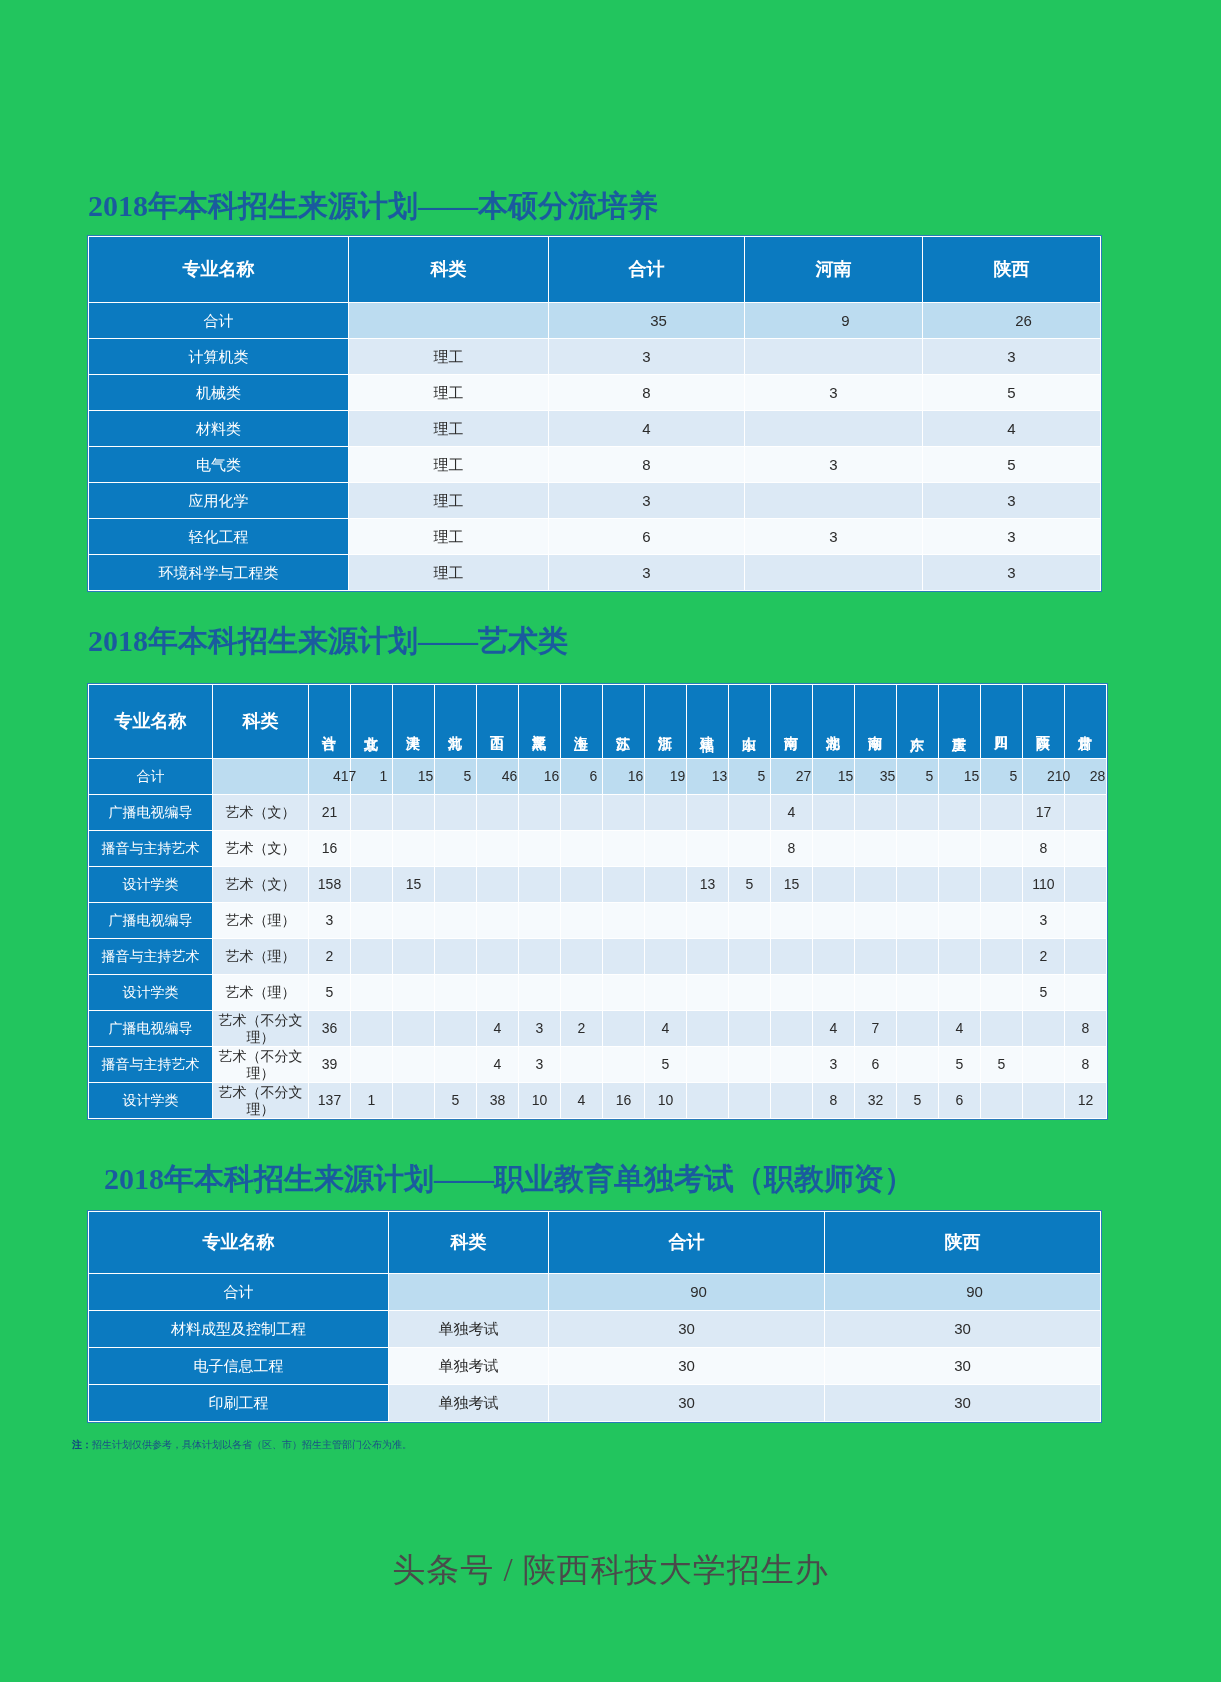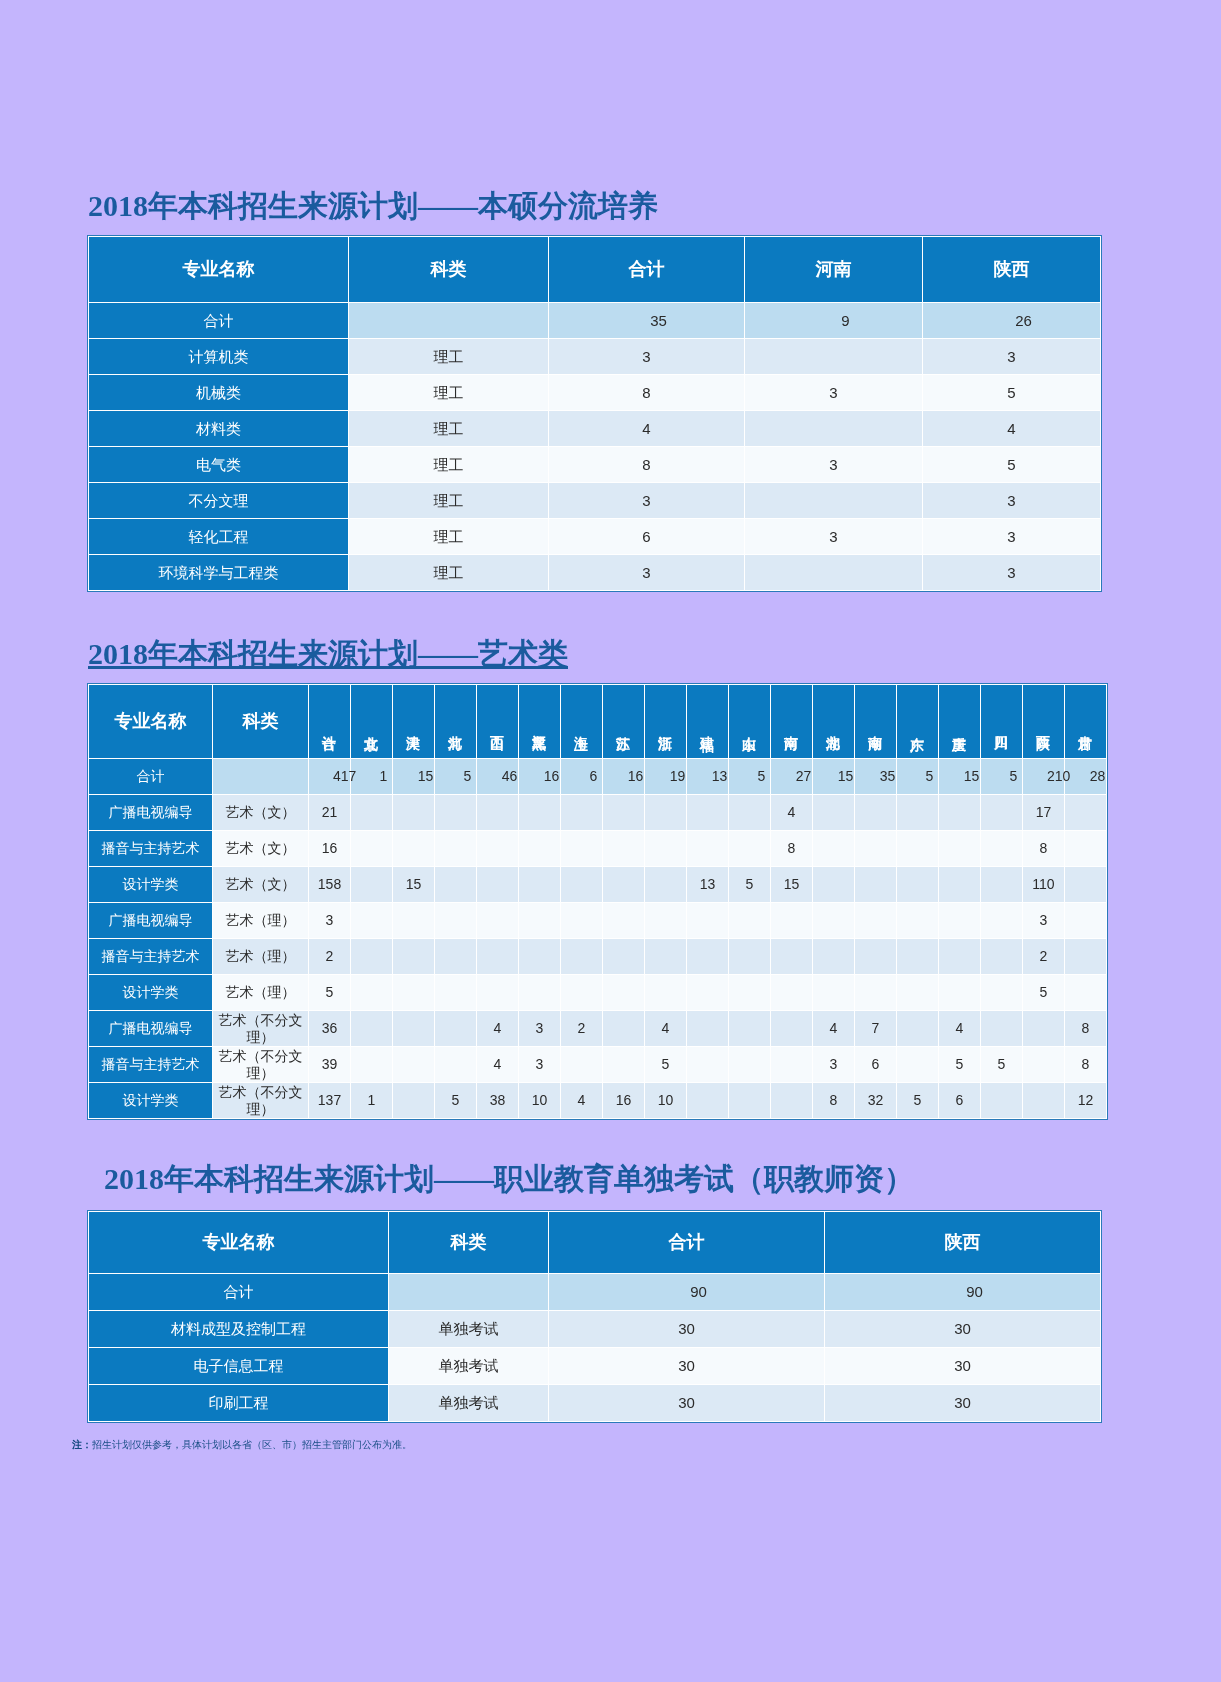--- a/index.html
+++ b/index.html
@@ -7,34 +7,34 @@
     width: 1221px;
     height: 1682px;
     background: #ffffff;
     font-family: "Liberation Sans", "DejaVu Sans", sans-serif;
     overflow: hidden;
   }
   .page {
     position: relative;
     width: 1221px;
     height: 1682px;
-    background: #c4b5fd;
+    background: #22c55e;
   }
 
   
   .section-title {
     font-family: "Liberation Serif", "DejaVu Serif", serif;
     font-weight: bold;
     color: #1a5b9e;
     font-size: 30px;
     letter-spacing: 0px;
     white-space: nowrap;
   }
   #title-1 { position: absolute; left: 88px; top: 186px; }
-  #title-2 { position: absolute; left: 88px; top: 634px; text-decoration: underline; }
+  #title-2 { position: absolute; left: 88px; top: 621px; }
   #title-3 { position: absolute; left: 104px; top: 1159px; }
 
   
   .tbl {
     position: absolute;
     border-collapse: collapse;
     table-layout: fixed;
     background: #ffffff;
     box-shadow: 0 0 0 1px #2a7ab9;
   }
@@ -187,21 +187,21 @@
           <td class="c-data">4</td>
         </tr>
         <tr class="r-even">
           <td class="c-name">电气类</td>
           <td class="c-data c-cat">理工</td>
           <td class="c-data">8</td>
           <td class="c-data">3</td>
           <td class="c-data">5</td>
         </tr>
         <tr class="r-odd">
-          <td class="c-name">不分文理</td>
+          <td class="c-name">应用化学</td>
           <td class="c-data c-cat">理工</td>
           <td class="c-data">3</td>
           <td class="c-data"></td>
           <td class="c-data">3</td>
         </tr>
         <tr class="r-even">
           <td class="c-name">轻化工程</td>
           <td class="c-data c-cat">理工</td>
           <td class="c-data">6</td>
           <td class="c-data">3</td>
@@ -544,14 +544,15 @@
           <td class="c-data">30</td>
           <td class="c-data">30</td>
         </tr>
       </tbody>
   </table>
 
   <div id="footnote">
     <b>注：</b><span>招生计划仅供参考，具体计划以各省（区、市）招生主管部门公布为准。</span>
   </div>
 
+  <div id="watermark">头条号 / 陕西科技大学招生办</div>
 
 </div>
 
 </body></html>

